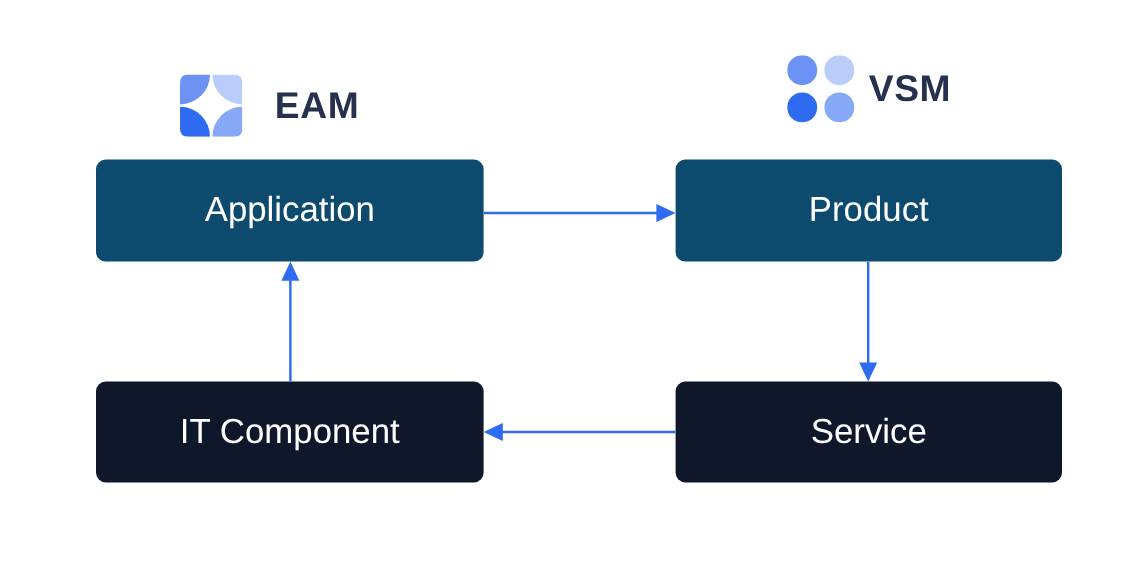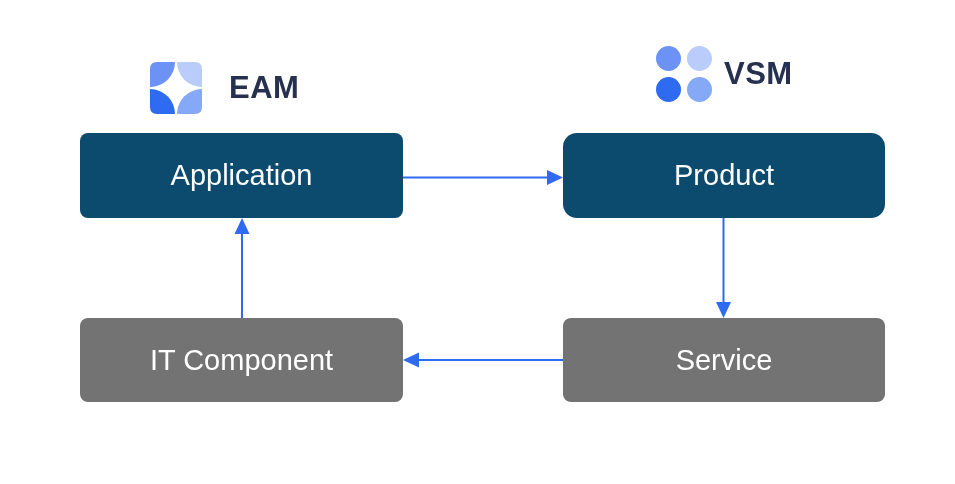--- a/index.html
+++ b/index.html
@@ -32,24 +32,24 @@
     position: absolute;
     border-radius: 8px;
     display: flex;
     align-items: center;
     justify-content: center;
     color: #ffffff;
     font-size: 29px;
     font-weight: 400;
   }
   .node-blue   { background: #0c4a6e; }
-  .node-orange { background: #737373; }
+  .node-orange { background: #0f172a; }
 
   .node-application  { left: 80px;  top: 133px; width: 323px; height: 85px; }
-  .node-product      { left: 563px; top: 133px; width: 322px; height: 85px; border-radius: 14px; }
+  .node-product      { left: 563px; top: 133px; width: 322px; height: 85px; }
   .node-it-component { left: 80px;  top: 318px; width: 323px; height: 84px; }
   .node-service      { left: 563px; top: 318px; width: 322px; height: 84px; }
 
   .edges-layer { position: absolute; left: 0; top: 0; pointer-events: none; }
 </style>
 </head>
 <body>
 
 <div class="canvas">
 

